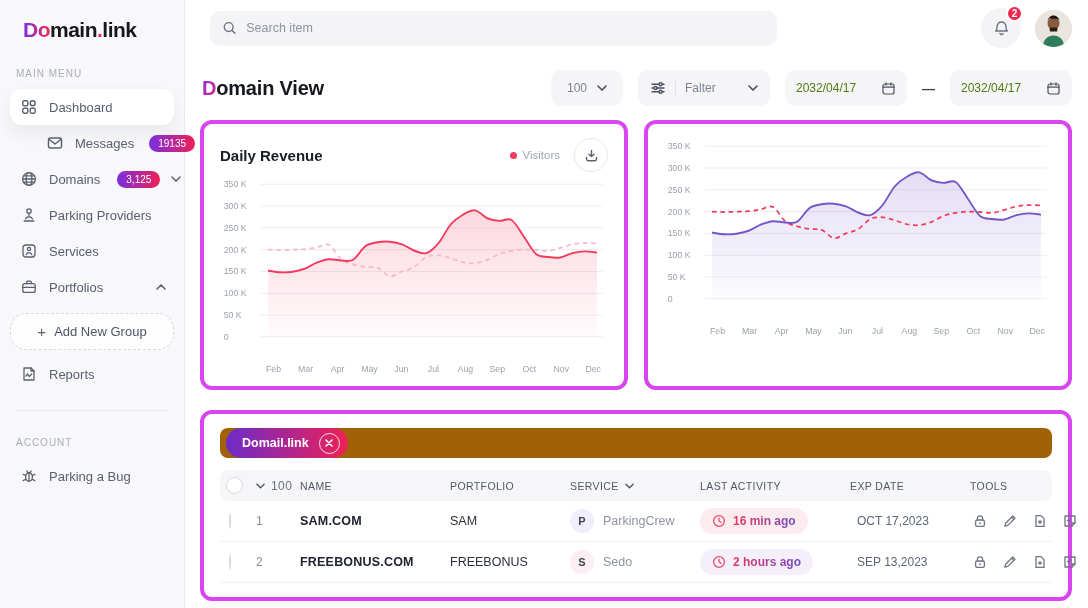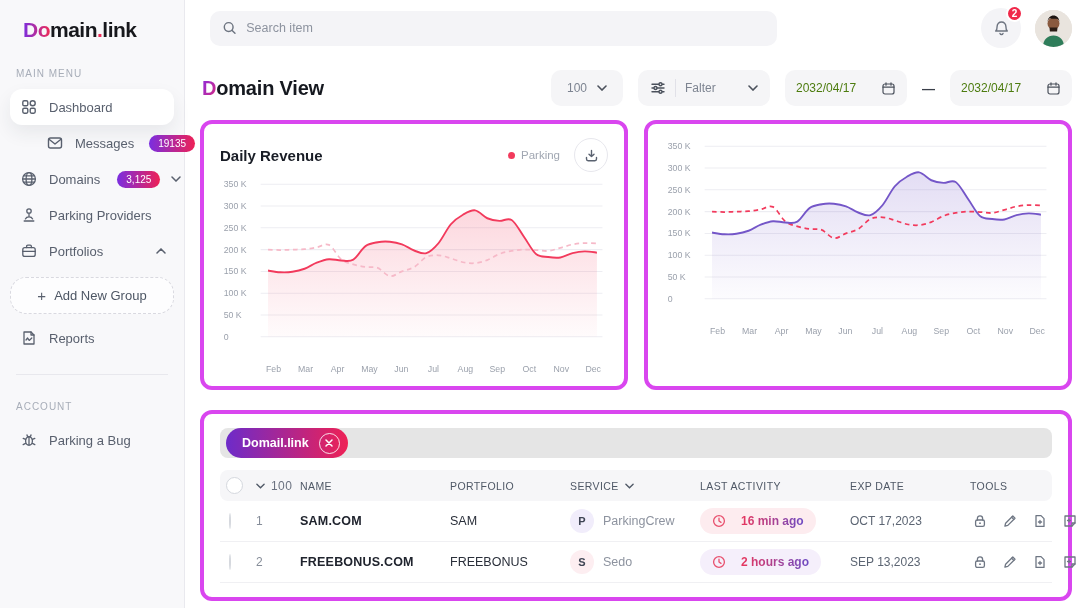--- a/index.html
+++ b/index.html
@@ -62,45 +62,45 @@
   .chart-title { font-size:15px; font-weight:700; color:#191d26; }
   .legend { margin-left:auto; display:flex; gap:16px; margin-right:14px; }
   .legend-item { display:flex; align-items:center; gap:6px; font-size:11.5px; color:#a1a7b2; }
   .legend-dot { width:7px; height:7px; border-radius:50%; display:inline-block; }
   .dl-btn { width:34px; height:34px; border:1px solid #e7e7ed; border-radius:50%; background:#fff;
     display:flex; align-items:center; justify-content:center; cursor:pointer; }
   .chart-svg { width:100%; height:202px; display:block; }
 
   
   .table-card { margin-top:20px; padding:14px 16px; }
-  .chip-bar { background:#e5e5e5; border-radius:8px; height:30px; display:flex; align-items:flex-start; }
+  .chip-bar { background:#a16207; border-radius:8px; height:30px; display:flex; align-items:flex-start; }
   .chip { height:30px; margin-left:6px; background:linear-gradient(90deg,#6d2bc9,#ee2155); border-radius:16px;
     display:flex; align-items:center; gap:10px; padding:0 8px 0 16px; color:#fff; font-size:12.5px; font-weight:700; cursor:pointer; }
   .chip-x { width:21px; height:21px; border:1.5px solid rgba(255,255,255,0.85); border-radius:50%;
     display:flex; align-items:center; justify-content:center; cursor:pointer; }
   .tgrid { display:grid; grid-template-columns:36px 44px 150px 120px 130px 150px 120px 1fr; align-items:center; }
   .thead { background:#f6f6f8; border-radius:8px; height:31px; margin-top:12px;
     font-size:10.5px; color:#4f5866; letter-spacing:0.4px; }
   .thead .cell { display:flex; align-items:center; gap:6px; }
   .trow { height:41px; border-bottom:1px solid #f0f0f3; font-size:12.5px; }
   .cb { width:17px; height:17px; border:1.5px solid #d5d8de; border-radius:50%; background:#fff; margin-left:9px; cursor:pointer; }
   .num { color:#868d99; font-size:12px; }
   .dname { font-weight:700; color:#20242e; letter-spacing:0.2px; }
   .pfol { color:#2a2f3a; }
   .svc { display:flex; align-items:center; gap:9px; color:#8d939f; }
   .svc-i { width:24px; height:24px; border-radius:50%; display:flex; align-items:center; justify-content:center;
     font-size:11px; font-weight:700; color:#3f4554; }
   .svc-i.pur { background:#f1edfb; }
   .svc-i.pnk { background:#fdeef1; }
-  .act-pill { display:inline-flex; align-items:center; gap:15px; padding:6px 12px; border-radius:15px; }
+  .act-pill { display:inline-flex; align-items:center; gap:7px; padding:6px 12px; border-radius:15px; }
   .act-pill.pink { background:#fdecef; }
   .act-pill.lav { background:#f5effb; }
   .act-pill span { font-size:12px; font-weight:700; background:linear-gradient(90deg,#e8365d,#6d4bc4);
     -webkit-background-clip:text; background-clip:text; color:transparent; }
-  .exp { color:#5c6573; font-size:12px; }
+  .exp { color:#5c6573; font-size:12px;margin-left:7px; }
   .tools { display:flex; gap:14px; padding-left:2px; }
   .tool-btn { background:none; border:none; cursor:pointer; padding:0; display:flex; }
 </style>
 </head>
 <body>
 
 <div class="app">
 
   <aside class="sidebar">
     <div class="logo">
@@ -145,20 +145,28 @@
     <div class="s-item">
       <svg width="18" height="18" viewBox="0 0 18 18" fill="none" stroke="#59606e" stroke-width="1.3" stroke-linecap="round">
           <circle cx="9" cy="5" r="2.2"></circle>
           <path d="M9 7.6v3.2M9 10.8c-1.6 0-3 .8-3.6 2.1M9 10.8c1.6 0 3 .8 3.6 2.1"></path>
           <path d="M4.2 15h9.6"></path>
         </svg>
       <span>Parking Providers</span>
     </div>
 
 
+    <div class="s-item">
+      <svg width="18" height="18" viewBox="0 0 18 18" fill="none" stroke="#59606e" stroke-width="1.3" stroke-linecap="round">
+          <rect x="3" y="3" width="12" height="12" rx="3"></rect>
+          <circle cx="9" cy="7" r="1.6"></circle>
+          <path d="M6.2 12.6c.5-1.3 1.5-2 2.8-2s2.3.7 2.8 2"></path>
+        </svg>
+      <span>Services</span>
+    </div>
 
     <div class="s-item">
       <svg width="18" height="18" viewBox="0 0 18 18" fill="none" stroke="#59606e" stroke-width="1.3" stroke-linecap="round">
           <rect x="2.8" y="5.6" width="12.4" height="8.8" rx="2"></rect>
           <path d="M6.6 5.6V4.4c0-.7.5-1.2 1.2-1.2h2.4c.7 0 1.2.5 1.2 1.2v1.2"></path>
           <path d="M2.8 9.4h12.4"></path>
         </svg>
       <span>Portfolios</span>
       <svg class="chev" width="10" height="6" viewBox="0 0 10 6" fill="none" stroke="#59606e" stroke-width="1.5" stroke-linecap="round">
           <path d="M1 5l4-4 4 4"></path>
@@ -262,21 +270,21 @@
         </div>
       </div>
 
       <div class="charts-row">
         <div class="card chart-card">
           <div class="chart-head">
             <div class="chart-title">Daily Revenue</div>
             <div class="legend">
                 <span class="legend-item">
                   <span class="legend-dot" style="background: rgb(242, 58, 92);"></span>
-                  <span>Parking</span>
+                  <span>Visitors</span>
                 </span>
               </div>
             <div class="dl-btn">
               <svg width="15" height="15" viewBox="0 0 15 15" fill="none" stroke="#5a6270" stroke-width="1.4" stroke-linecap="round" stroke-linejoin="round">
                   <path d="M7.5 2.5v6M5 6.2l2.5 2.4L10 6.2"></path>
                   <path d="M2.5 9.5v1.6c0 .9.7 1.6 1.6 1.6h6.8c.9 0 1.6-.7 1.6-1.6V9.5"></path>
                 </svg>
             </div>
           </div>
           <svg class="chart-svg" preserveAspectRatio="none" viewBox="0 0 420 196">

